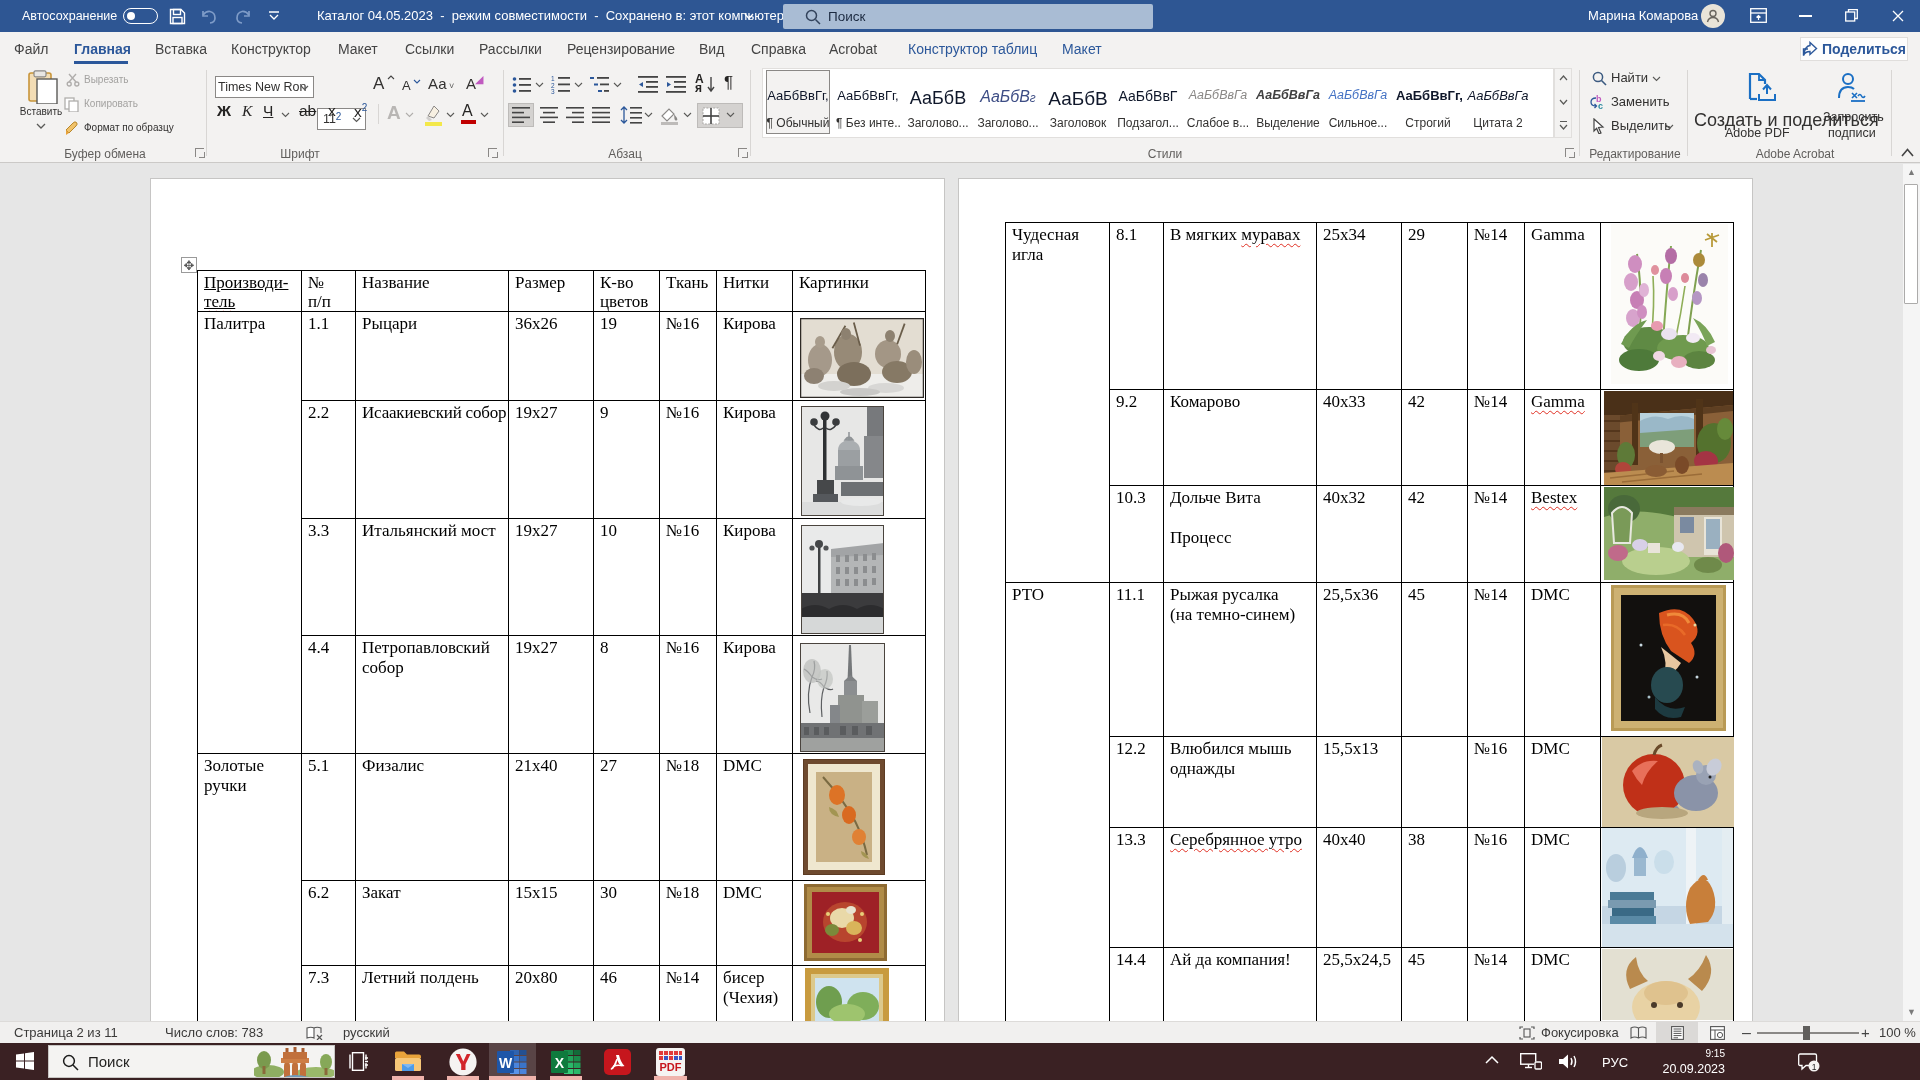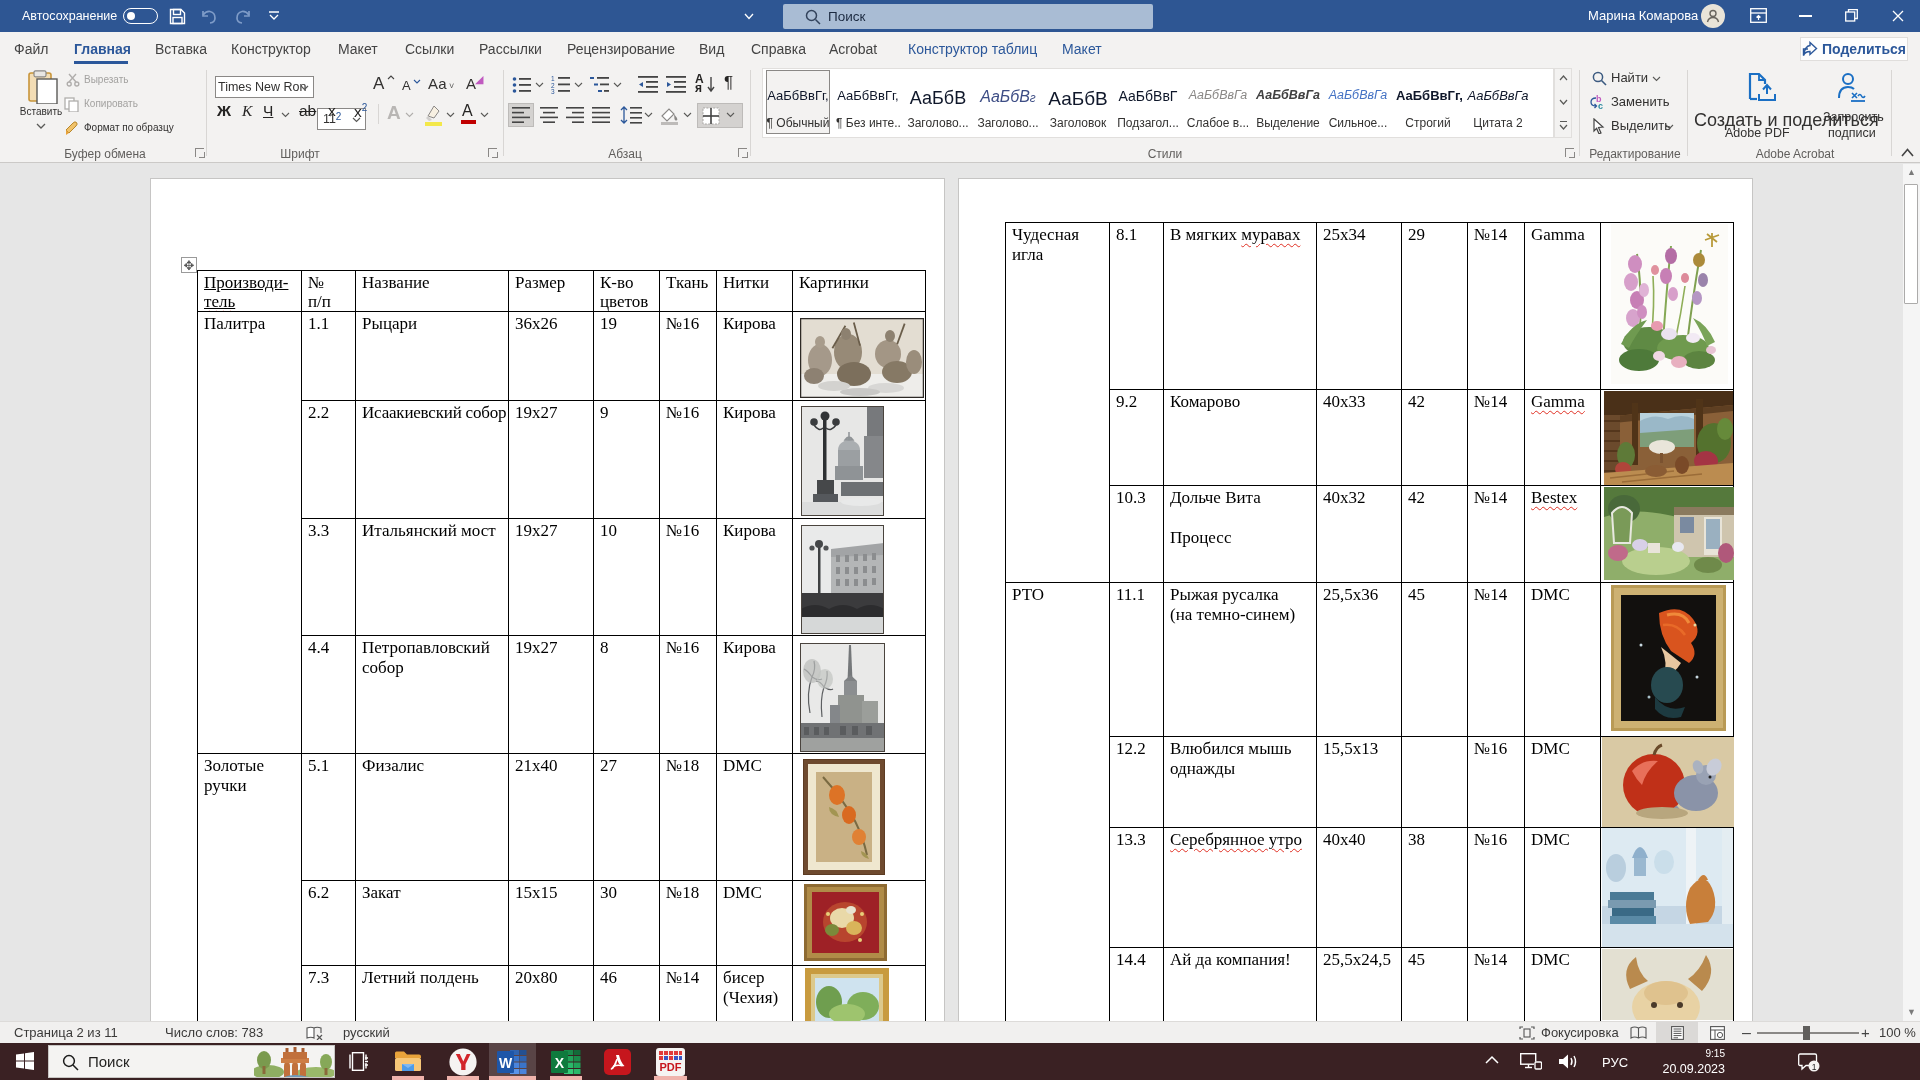--- a/index.html
+++ b/index.html
@@ -77,20 +77,21 @@
     <path d="M4 8 Q7 4 11 4.5 Q16 5.5 16 11 Q16 15.5 11 16" fill="none" stroke="#7f9cc8" stroke-width="1.7"></path>
     <path d="M222 11 l3 3 l3 -3" stroke="#7f9cc8" stroke-width="1.2" fill="none"></path>
   </svg>
   <svg class="abs" style="left:233px; top:7px;" width="20" height="18" viewBox="0 0 20 18">
     <path d="M16 4 L16 9 L11 9" fill="none" stroke="#7f9cc8" stroke-width="1.7"></path>
     <path d="M16 8 Q13 4 9 4.5 Q4 5.5 4 11 Q4 15.5 9 16" fill="none" stroke="#7f9cc8" stroke-width="1.7"></path>
   </svg>
   <svg class="abs" style="left:268px; top:11px;" width="12" height="11" viewBox="0 0 12 11">
     <path d="M1 1 H11 M2 4 L6 8 L10 4" stroke="#fff" stroke-width="1.3" fill="none"></path>
   </svg>
+  <div class="t" style="left:317px;">Каталог 04.05.2023&nbsp;&nbsp;-&nbsp;&nbsp;режим совместимости&nbsp;&nbsp;-&nbsp;&nbsp;Сохранено в: этот компьютер</div>
   <svg class="abs" style="left:744px; top:13px;" width="10" height="7">
       <path d="M1 1 L5 5.5 L9 1" stroke="#fff" stroke-width="1.3" fill="none"></path>
     </svg>
   <div class="t" style="left:1588px;">Марина Комарова</div>
   <div id="qsearch">
     <svg class="abs" style="left:22px; top:5px;" width="16" height="16" viewBox="0 0 16 16">
         <circle cx="6.5" cy="6.5" r="5" fill="none" stroke="#33435c" stroke-width="1.5"></circle>
         <path d="M10.5 10.5 L15 15" stroke="#33435c" stroke-width="1.5"></path>
       </svg>
     <span style="margin-left:45px;">Поиск</span>

